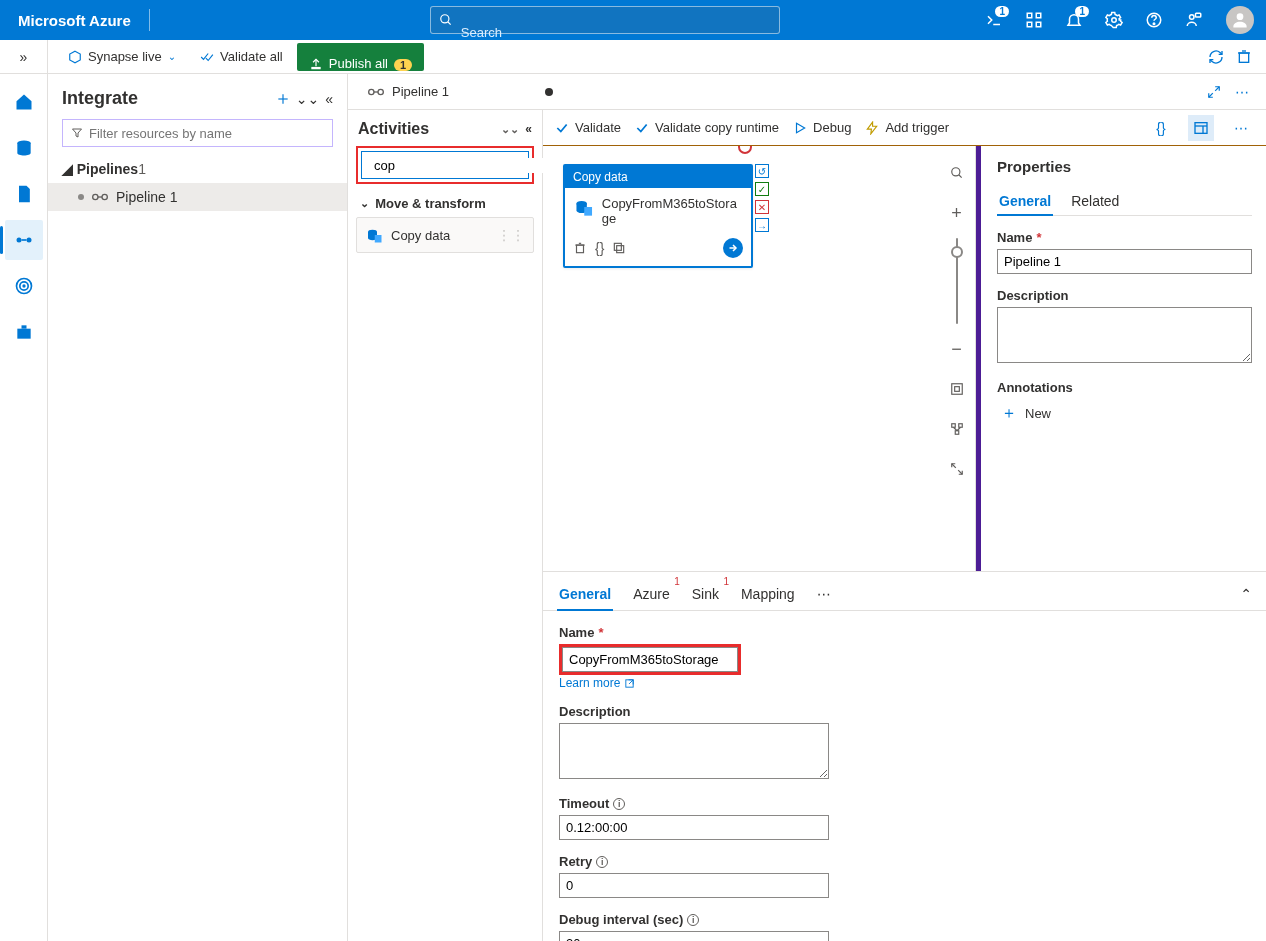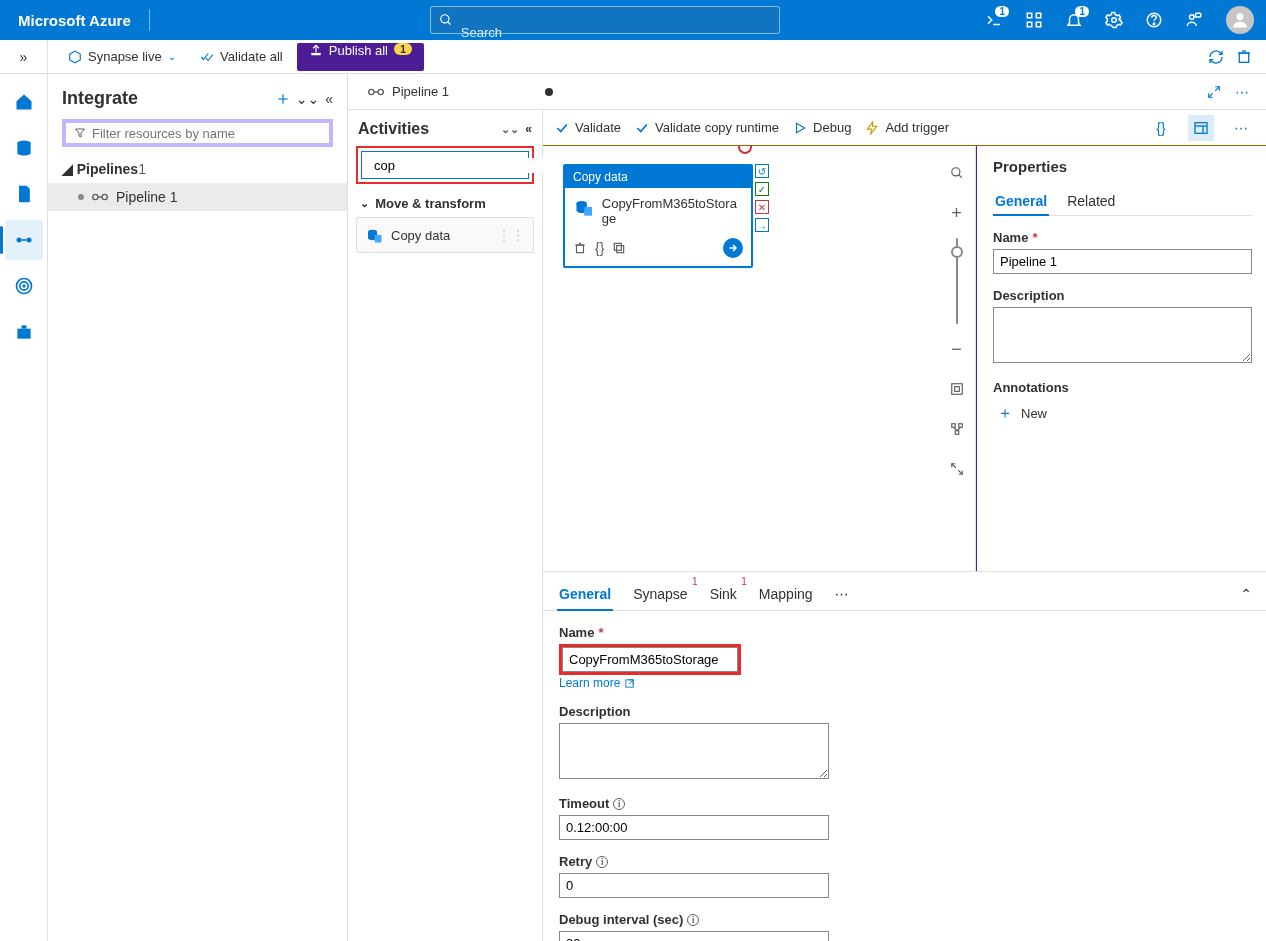--- a/index.html
+++ b/index.html
@@ -17,40 +17,40 @@
   .badge { position: absolute; top: 6px; right: 5px; background: #fff; color: #0078d4; font-size: 10px; border-radius: 8px; padding: 0 4px; font-weight: 600; }
   .avatar { width: 28px; height: 28px; border-radius: 50%; background: #c8c6c4; display: flex; align-items: center; justify-content: center; margin: 0 12px; }
   .avatar svg { width: 20px; height: 20px; }
 
   
   .cmdbar-wrap { display: flex; border-bottom: 1px solid #e1dfdd; height: 34px; }
   .cmdbar-left { width: 48px; display: flex; align-items: center; justify-content: center; border-right: 1px solid #e1dfdd; }
   .cmdbar { display: flex; align-items: center; padding-left: 10px; flex: 1; gap: 4px; }
   .cmdbtn { display: flex; align-items: center; gap: 6px; padding: 0 10px; height: 28px; cursor: pointer; color: #323130; }
   .cmdbtn.blueicon svg, .cmdbtn.blueicon .glyph { color: #0078d4; }
-  .publish { background: #4c1d95; color: #fff; padding: 0 12px; height: 28px; display: flex; align-items: flex-start; gap: 6px; border-radius: 2px; }
+  .publish { background: #15803d; color: #fff; padding: 0 12px; height: 28px; display: flex; align-items: flex-end; gap: 6px; border-radius: 2px; }
   .publish .count { background: #ffd350; color: #323130; border-radius: 10px; padding: 0 6px; font-size: 11px; font-weight: 600; }
   .cmdbar-right { display: flex; align-items: center; gap: 12px; padding-right: 14px; }
   .cmdbar-right svg { color:#0078d4; width:16px; height:16px; }
 
   
   .layout { display: flex; height: calc(100% - 74px); }
   .nav { width: 48px; border-right: 1px solid #e1dfdd; display: flex; flex-direction: column; align-items: center; padding-top: 8px; gap: 6px; }
   .nav .item { width: 38px; height: 40px; display: flex; align-items: center; justify-content: center; cursor: pointer; border-radius: 2px; position: relative; }
   .nav .item.active { background: #e3f1fb; }
   .nav .item.active::before { content:""; position:absolute; left:-5px; top:6px; bottom:6px; width:3px; background:#0078d4; border-radius:2px; }
   .nav svg { width: 20px; height: 20px; color: #0078d4; }
 
   
   .panel { width: 300px; border-right: 1px solid #e1dfdd; display: flex; flex-direction: column; }
   .panel-head { display: flex; align-items: center; padding: 14px 14px 10px; gap: 6px; }
   .panel-head h2 { font-size: 18px; font-weight: 600; flex: 1; }
   .panel-head svg { width: 14px; height: 14px; color: #323130; cursor:pointer; }
   .panel-head .plus { color: #0078d4; }
-  .filter { margin: 0 14px 8px; display: flex; align-items: center; border: 4px solid #c4b5fd; height: 28px; padding: 0 8px; gap: 6px; }
+  .filter { margin: 0 14px 8px; display: flex; align-items: center; border: 1px solid #c4b5fd; height: 28px; padding: 0 8px; gap: 6px; }
   .filter input { border:none; outline:none; flex:1; font-size:13px; }
   .tree { font-size: 14px; }
   .tree .group { display: flex; align-items: center; padding: 6px 14px; font-weight: 600; }
   .tree .group .count { font-weight: 400; color: #605e5c; }
   .tree .leaf { display: flex; align-items: center; gap: 8px; padding: 6px 14px 6px 30px; background: #edebe9; font-weight:400; }
   .tree .leaf .dot { width:6px; height:6px; border-radius:50%; background:#8a8886; }
 
   
   .editor { flex: 1; display: flex; flex-direction: column; overflow: hidden; }
   .tabrow { display: flex; align-items: center; height: 36px; border-bottom: 1px solid #e1dfdd; padding: 0 10px; }
@@ -122,21 +122,21 @@
   .fld label { font-weight:600; font-size:13px; display:flex; align-items:center; gap:4px; }
   .fld .req { color:#d13438; }
   .fld .info { width:12px; height:12px; border:1px solid #605e5c; border-radius:50%; font-size:9px; display:inline-flex; align-items:center; justify-content:center; color:#605e5c;}
   .fld input, .fld textarea { width:100%; border:1px solid #8a8886; padding:4px 6px; font-size:13px; margin-top:4px; font-family:inherit; }
   .fld textarea { height:56px; resize:both; }
   .redbox { border:3px solid #e82c2c; padding:0px; display:inline-block; }
   .redbox input { margin-top:0; width: 176px; border:1px solid #8a8886; }
   .learn { color:#0078d4; font-size:12px; cursor:pointer; display:inline-flex; align-items:center; gap:4px; }
 
   
-  .proppanel { width:290px; border-left:1px solid #4c1d95; padding: 12px 14px 0 16px; }
+  .proppanel { width:290px; border-left:5px solid #4c1d95; padding: 12px 14px 0 16px; }
   .proppanel h3 { font-size:15px; font-weight:600; margin-bottom:12px; }
   .proppanel .ptabs { display:flex; gap:16px; border-bottom:1px solid #e1dfdd; margin-bottom:14px;}
   .proppanel .pt { padding:6px 2px; cursor:pointer; font-size:14px; position:relative;}
   .proppanel .pt.active { color:#0078d4; font-weight:600;}
   .proppanel .pt.active::after{content:""; position:absolute; left:0; right:0; bottom:-1px; height:2px; background:#0078d4;}
   .proppanel .fld{max-width:none;}
   .proppanel input, .proppanel textarea { width:100%; }
   .proppanel .ann { font-weight:600; margin-top:6px; }
   .proppanel .new { display:flex; align-items:center; gap:8px; padding:8px 4px; color:#323130; cursor:pointer; }
   .proppanel .new .plus { color:#0078d4; font-size:16px; font-weight:300;}
@@ -529,21 +529,21 @@
             <div class="new">
               <span class="plus">＋</span>
               <span>New</span>
             </div>
           </div>
         </div>
 
         <div class="bottompane">
           <div class="tabs">
             <div class="ptab active">General</div>
-            <div class="ptab"><span>Synapse</span><span class="sup">1</span></div>
+            <div class="ptab"><span>Azure</span><span class="sup">1</span></div>
             <div class="ptab"><span>Sink</span><span class="sup">1</span></div>
             <div class="ptab">Mapping</div>
             <div class="ptab"><span class="glyph">⋯</span></div>
             <div class="collapse"><span class="glyph">⌃</span></div>
           </div>
           <div class="content">
             <div class="fld">
               <label>
                   <span>Name</span> 
                   <span class="req">*</span>

